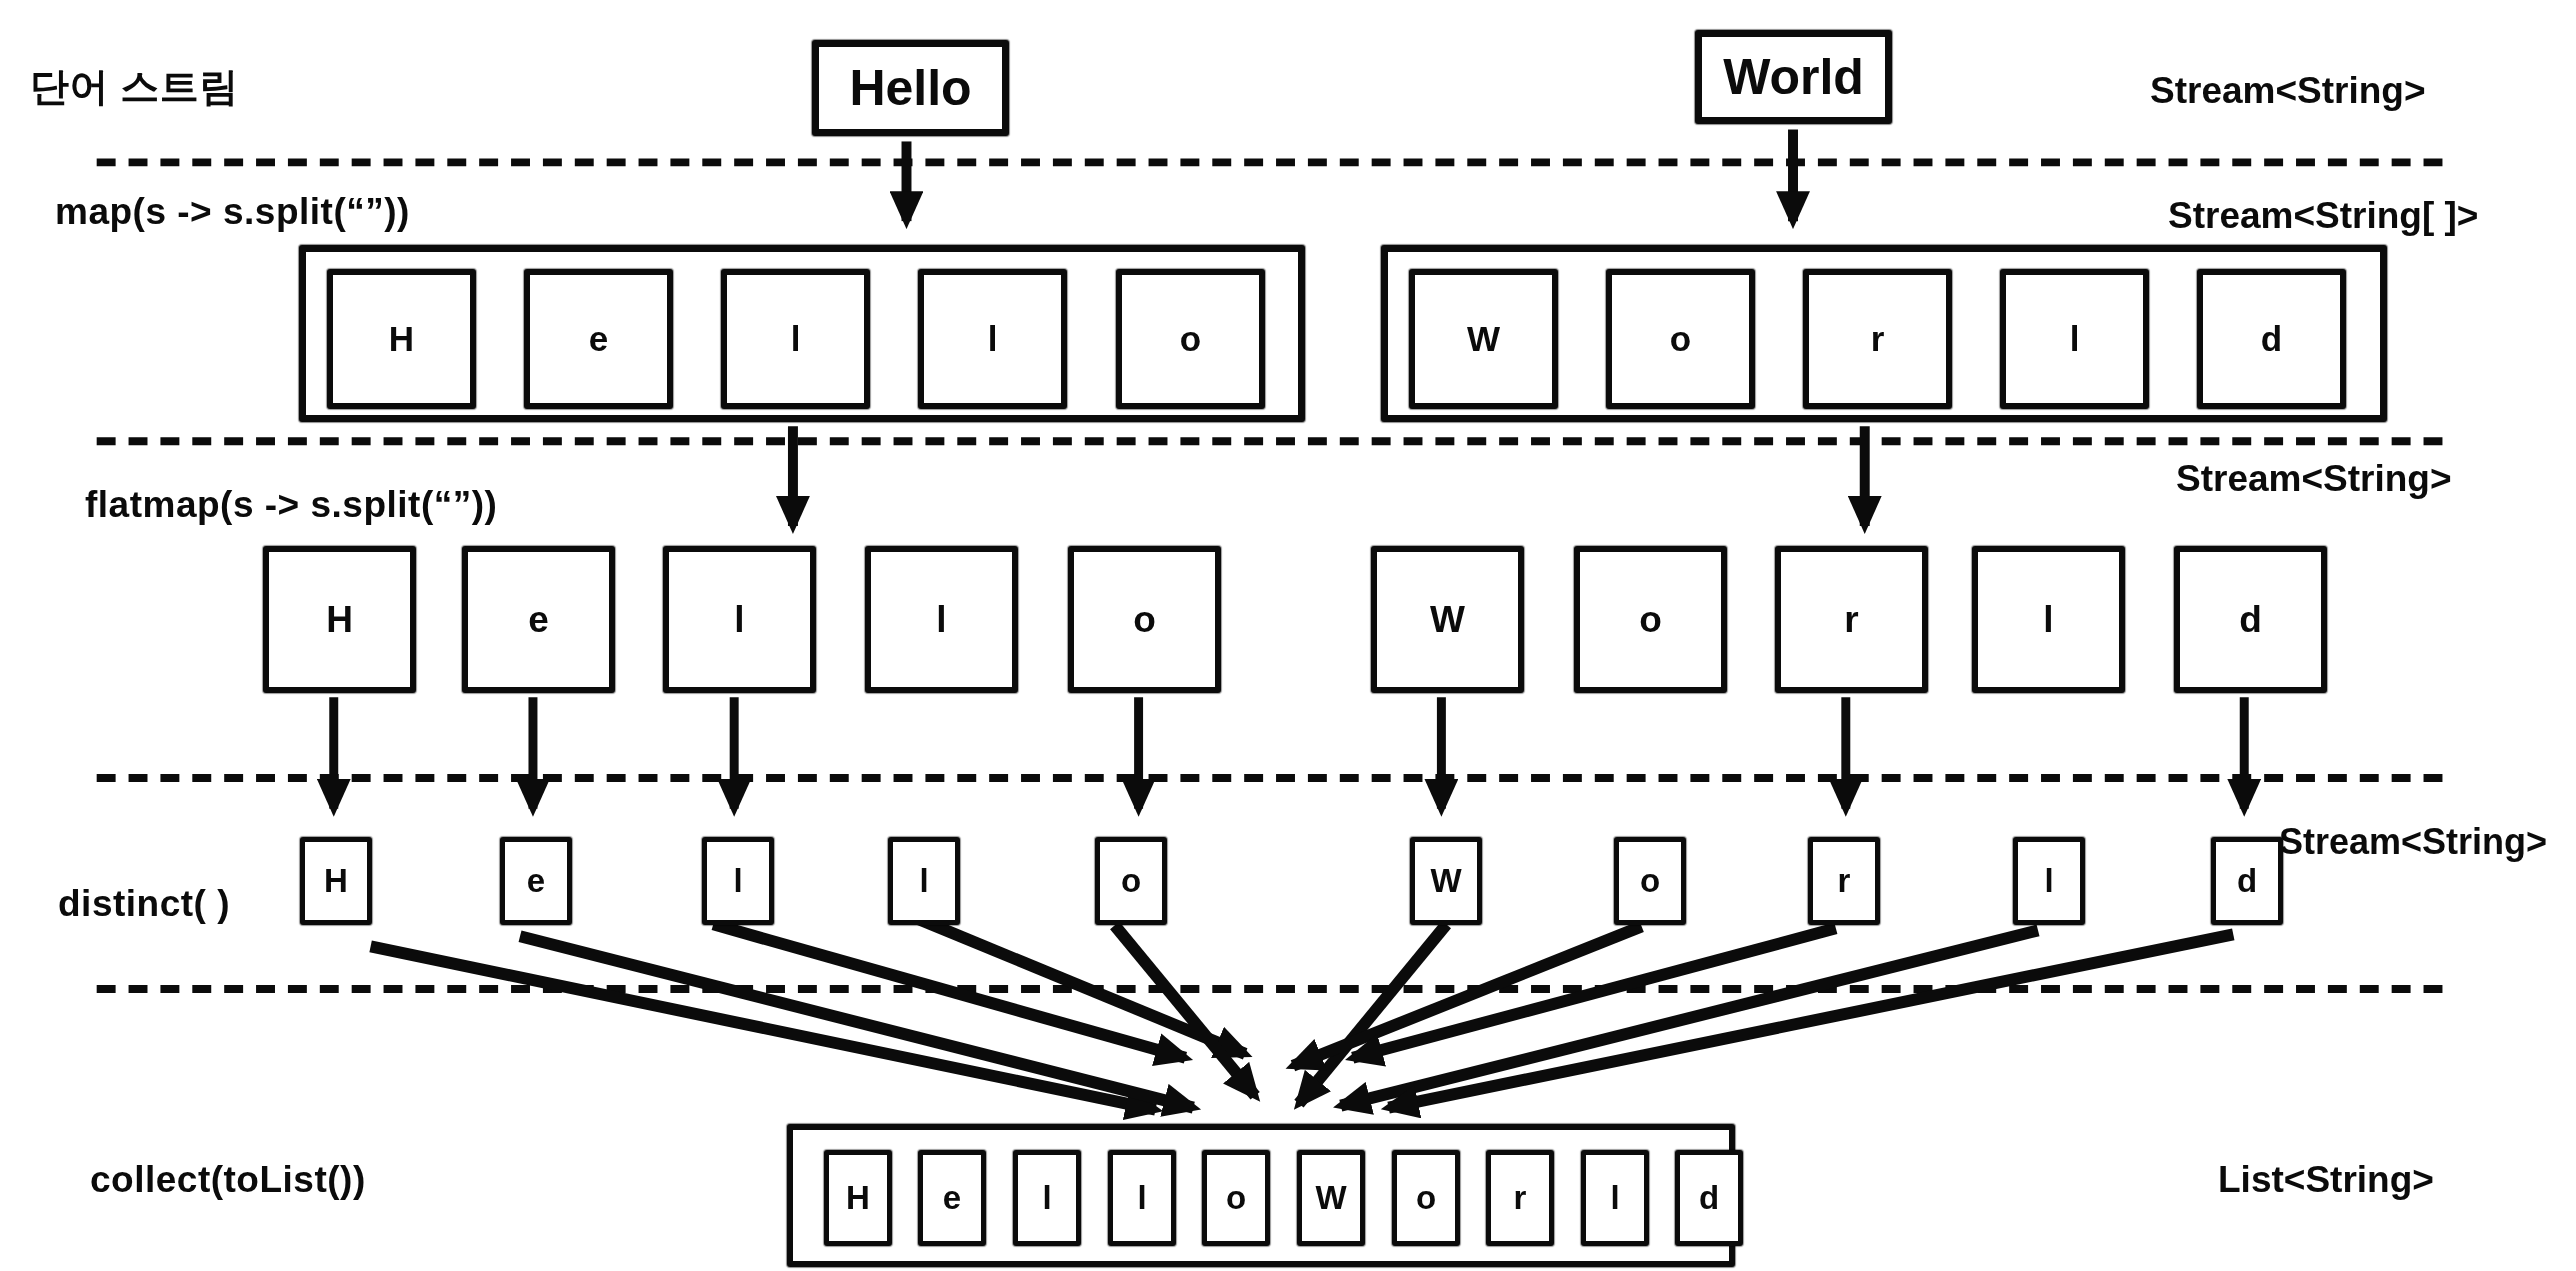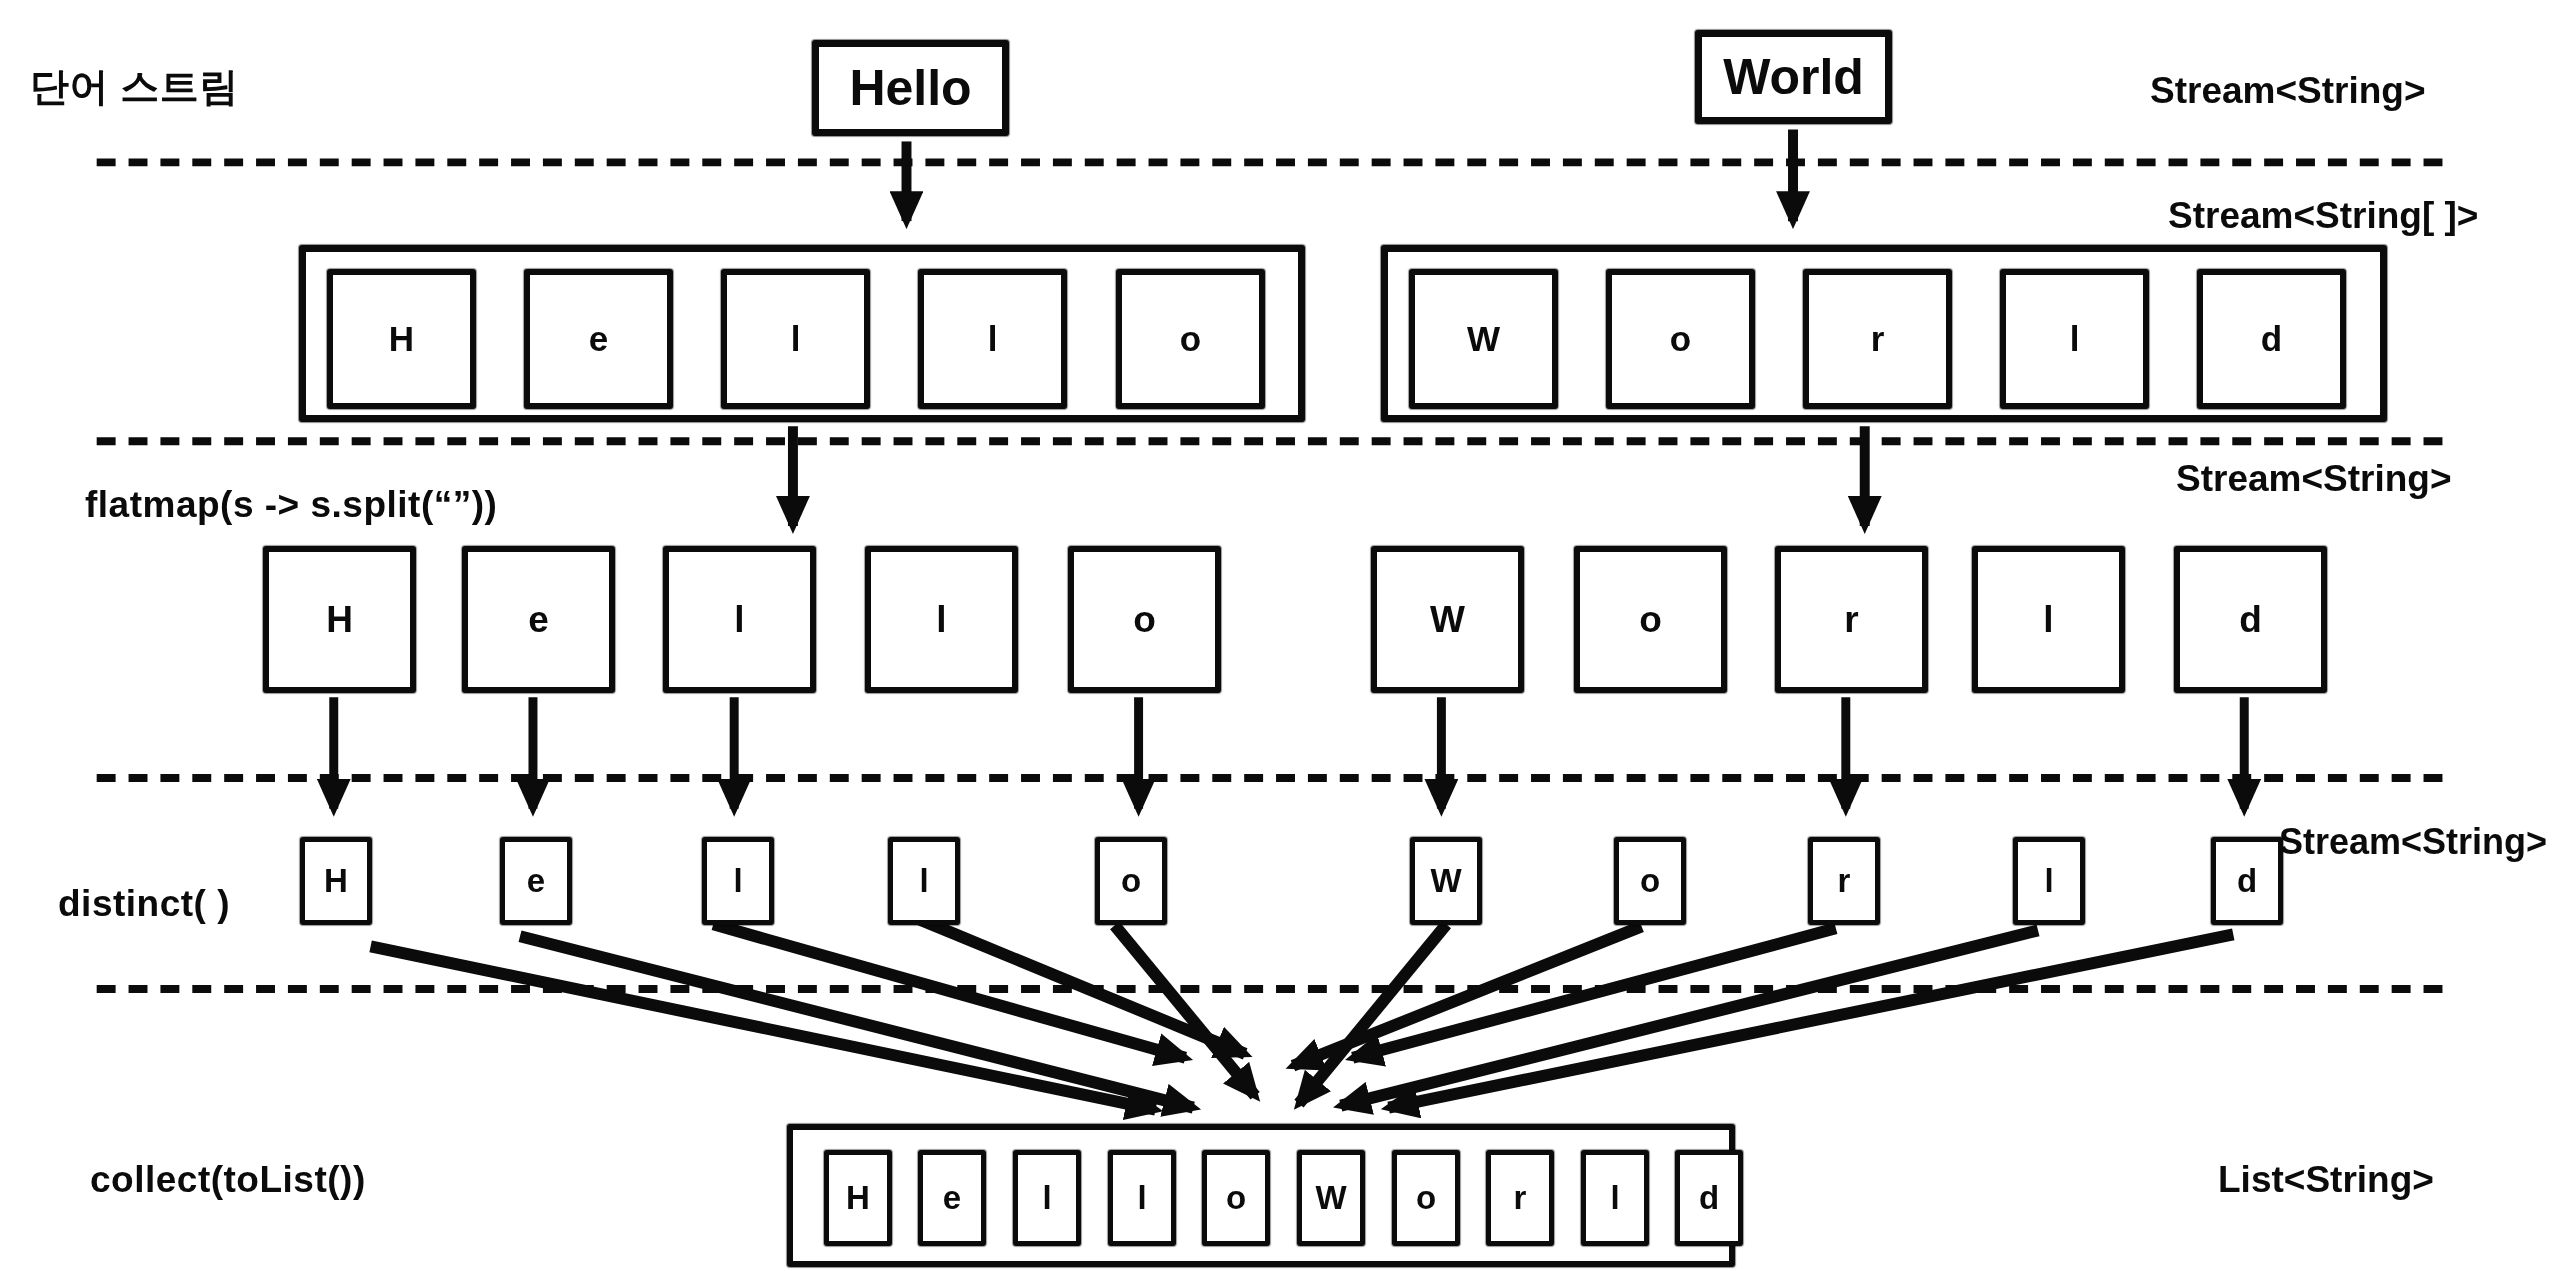--- a/index.html
+++ b/index.html
@@ -113,20 +113,21 @@
 
   <div class="abs word-box" style="left:812px; top:40px; width:183px; height:82px;justify-content:center;">
     <span>Hello</span>
   </div>
   <div class="abs word-box" style="left:1695px; top:30px; width:183px; height:80px;">
     <span>World</span>
   </div>
 
   <div class="abs type-label" style="left:2150px; top:70px;">Stream&lt;String&gt;</div>
 
+  <div class="abs row-label" style="left:55px; top:191px;">map(s -&gt; s.split(“”))</div>
   <div class="abs type-label" style="left:2168px; top:195px;">Stream&lt;String[ ]&gt;</div>
 
   <div class="abs group-box" style="left:299px; top:245px; width:992px; height:163px;"></div>
   <div class="abs cell cell-map" style="left:327px; top:269px;">
       <span>H</span>
     </div>
   <div class="abs cell cell-map" style="left:524px; top:269px;">
       <span>e</span>
     </div>
   <div class="abs cell cell-map" style="left:721px; top:269px;">

